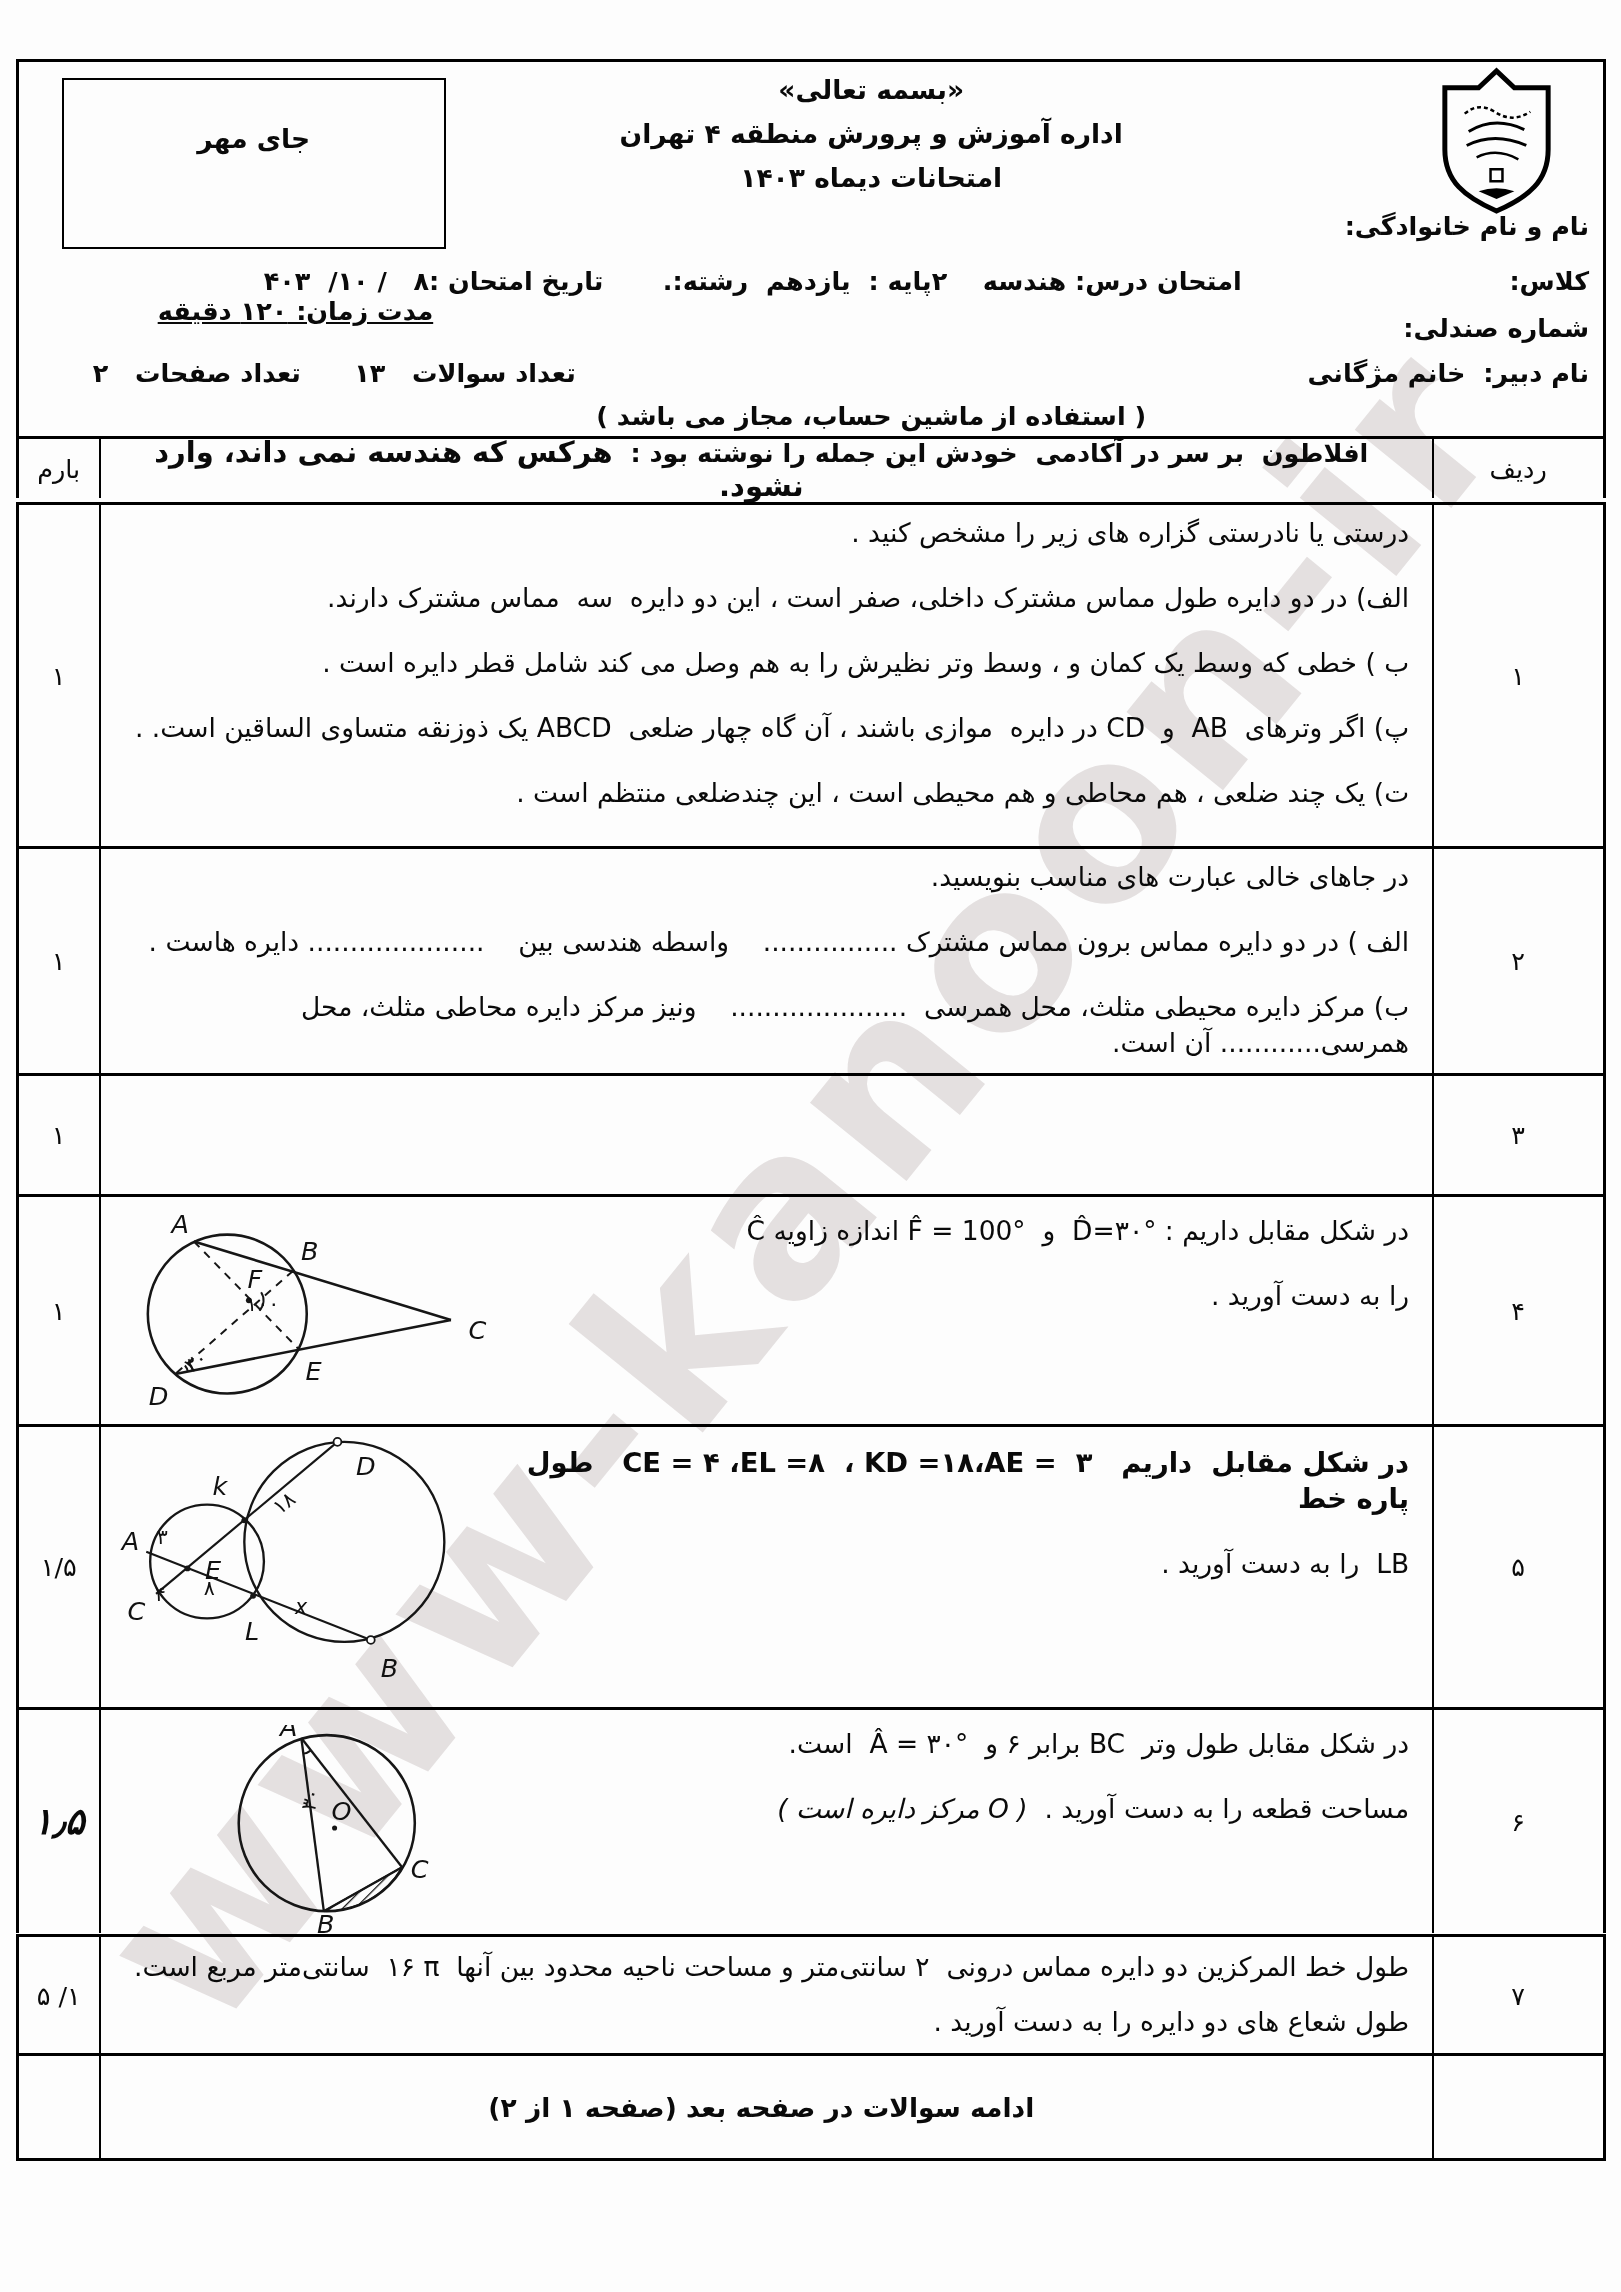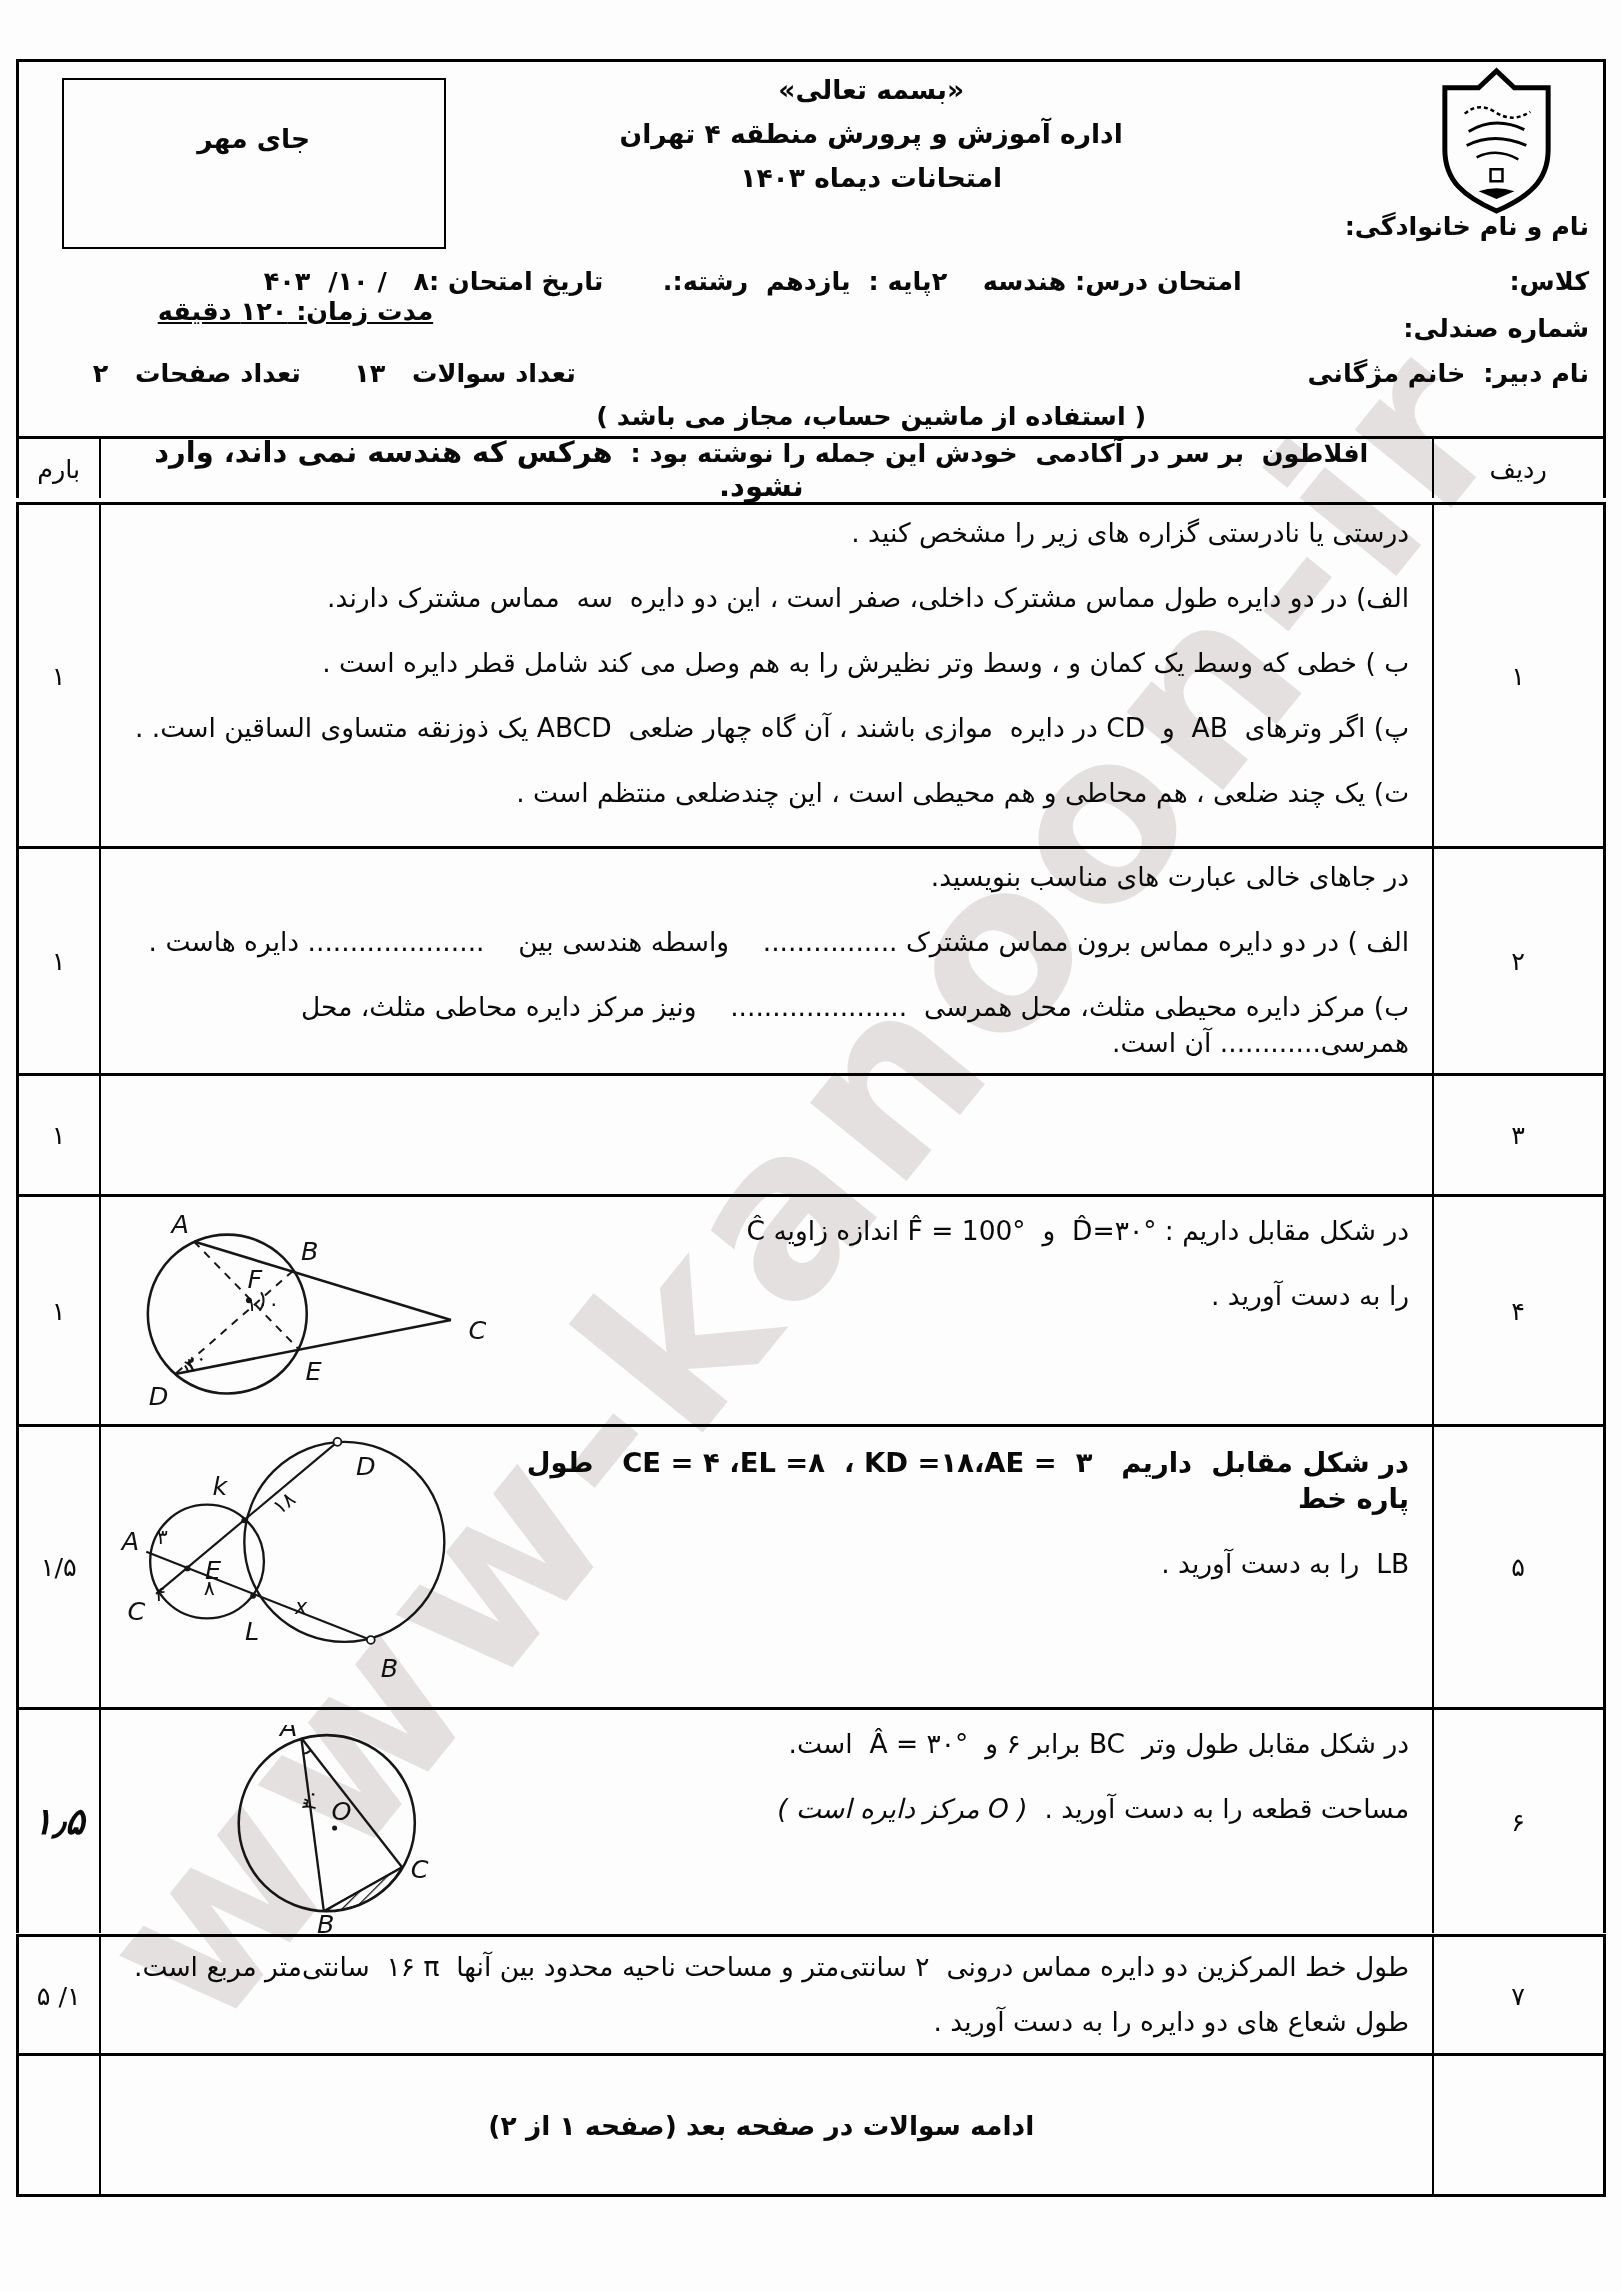--- a/index.html
+++ b/index.html
@@ -265,20 +265,20 @@
     </div>
   <div class="body-cell" style="padding-top:11.8px;">
     <p style="margin-bottom:19.6px;"><span>طول خط المرکزین دو دایره مماس درونی  ۲ سانتی‌متر و مساحت ناحیه محدود بین آنها  </span><span class="ltr">۱۶ π</span><span>  سانتی‌متر مربع است.</span></p>
     <p>طول شعاع های دو دایره را به دست آورید .</p>
   </div>
   <div class="num-cell">
       <span>۷</span>
     </div>
 </div>
 
-<div class="trow last" style="top:2053px;height:144px;text-decoration:underline;">
+<div class="trow last" style="top:2053px;height:108px;text-decoration:underline;">
   <div class="mark-cell"></div>
   <div class="body-cell footer-cell">
     <span>ادامه سوالات در صفحه بعد  (صفحه  ۱ از ۲)</span>
   </div>
   <div class="num-cell"></div>
 </div>
 
 
 </body></html>

